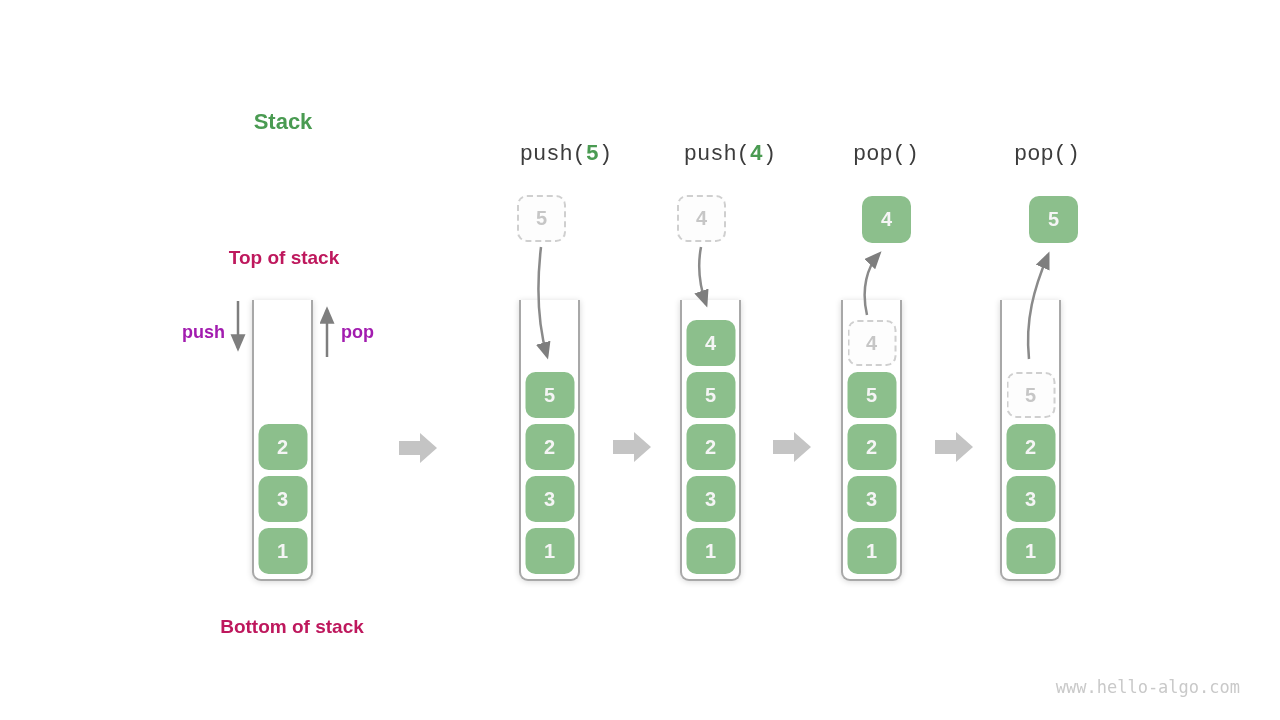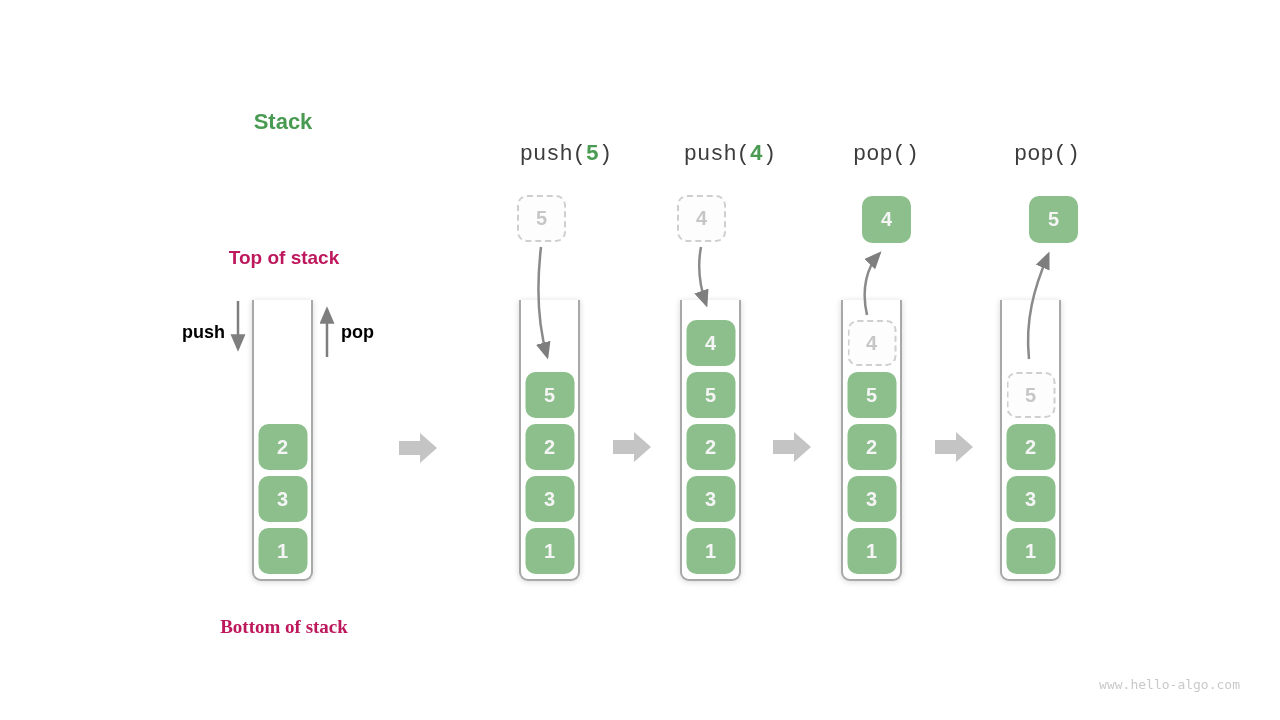--- a/index.html
+++ b/index.html
@@ -9,21 +9,21 @@
   }
   .title{
     position:absolute;top:109px;left:283px;transform:translateX(-50%);
     font-size:22px;font-weight:bold;color:#4a9b52;white-space:nowrap;
   }
   .hlabel{
     position:absolute;transform:translateX(-50%);
     font-size:19px;font-weight:bold;color:#be185d;white-space:nowrap;
   }
   .side-label{
-    position:absolute;font-size:18px;font-weight:bold;color:#000000;white-space:nowrap;
+    position:absolute;font-size:18px;font-weight:bold;color:#a21caf;white-space:nowrap;
   }
   .op-label{
     position:absolute;top:142px;transform:translateX(-50%);
     font-family:Liberation Mono, monospace;font-size:22px;color:#3c3c3c;white-space:nowrap;
   }
   .op-arg{color:#4a9b52;font-weight:bold;}
   .stack{
     position:absolute;top:300px;width:61px;height:281px;box-sizing:border-box;
     border-left:2px solid #a8a8a8;border-right:2px solid #a8a8a8;border-bottom:2px solid #a8a8a8;
     border-radius:0 0 9px 9px;background:#ffffff;
@@ -43,31 +43,31 @@
     position:absolute;width:49px;height:47px;border-radius:10px;box-sizing:border-box;
     background:#8cbf8c;color:#f5f5f5;font-size:20px;font-weight:bold;
     display:flex;align-items:center;justify-content:center;
   }
   .float-box.ghost{
     background:#fdfdfd;border:2px dashed #cfcfcf;color:#c6c6c6;
   }
   .overlay{position:absolute;left:0;top:0;width:1280px;height:720px;pointer-events:none;}
   .watermark{
     position:absolute;top:677px;right:40px;
-    font-family:"DejaVu Sans Mono",monospace;font-size:13px;color:#c9c9c9;white-space:nowrap;
+    font-family:"DejaVu Sans Mono",monospace;font-size:17px;color:#c9c9c9;white-space:nowrap;
   }
 </style>
 </head>
 <body>
 
 <div class="canvas">
 
   <div class="title">Stack</div>
   <div class="hlabel" style="top:247px;left:284px;">Top of stack</div>
-  <div class="hlabel" style="top:616px;left:284px;font-family:Liberation Serif, serif;">Bottom of stack</div>
+  <div class="hlabel" style="top:616px;left:292px;">Bottom of stack</div>
   <div class="side-label" style="top:322px;right:1055px;">push</div>
   <div class="side-label" style="top:322px;left:341px;">pop</div>
 
   <div class="op-label" style="left:566px;"><span>push(</span><span class="op-arg">5</span><span>)</span></div>
   <div class="op-label" style="left:730px;"><span>push(</span><span class="op-arg">4</span><span>)</span></div>
   <div class="op-label" style="left:886px;"><span>pop()</span><span class="op-arg"></span><span></span></div>
   <div class="op-label" style="left:1047px;"><span>pop()</span><span class="op-arg"></span><span></span></div>
 
   <div class="float-box ghost" style="left:517px;top:195px;">5</div>
   <div class="float-box ghost" style="left:677px;top:195px;">4</div>

